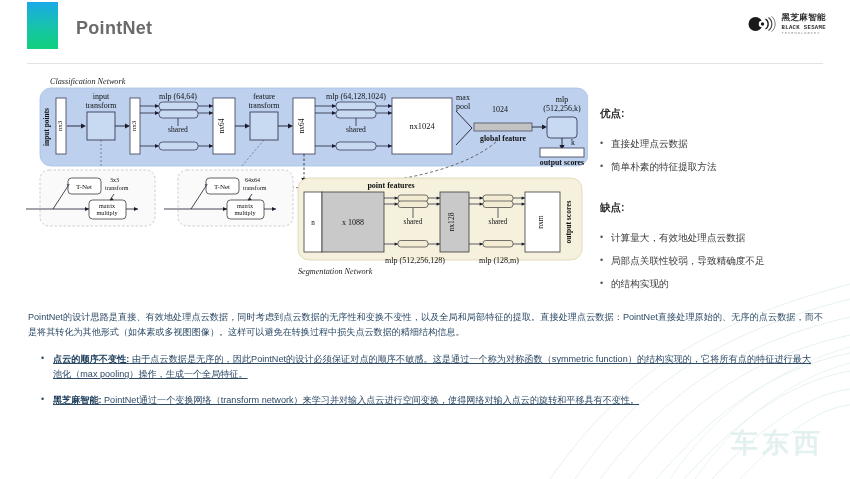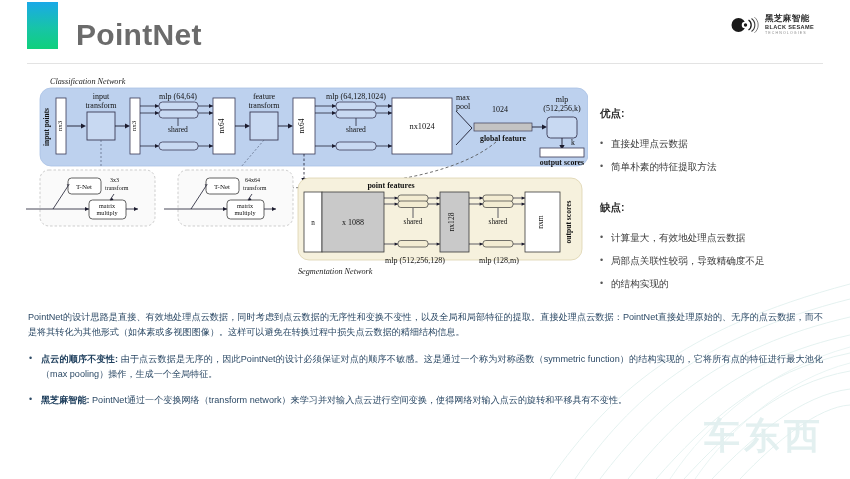--- a/index.html
+++ b/index.html
@@ -10,39 +10,39 @@
     font-family:"Liberation Sans","DejaVu Sans",sans-serif;
     color:#333;
     position:relative;
   }
   .slide{position:relative;width:850px;height:479px;background:#fff;overflow:hidden;}
 
   
   .bg-swoosh{position:absolute;right:0;bottom:0;width:330px;height:300px;pointer-events:none;opacity:.55;}
   .watermark{
     position:absolute;right:26px;bottom:18px;
-    font-size:36px;font-weight:bold;letter-spacing:4px;
+    font-size:27px;font-weight:bold;letter-spacing:4px;
     color:#dfeeee;opacity:.85;pointer-events:none;
     font-family:"DejaVu Sans",sans-serif;
     margin-top:18px;
   }
 
   
   .hdr-block{
     position:absolute;left:27px;top:2px;width:31px;height:47px;
     background:linear-gradient(180deg,#1aa9e8 0%,#17c4a8 55%,#10d07c 100%);
   }
   .hdr-title{
     position:absolute;left:76px;top:18px;
-    font-size:30px;font-weight:bold;color:#6b6b6b;letter-spacing:.3px;
+    font-size:18px;font-weight:bold;color:#6b6b6b;letter-spacing:.3px;
   }
   .hdr-rule{position:absolute;left:27px;top:63px;width:796px;height:1px;background:#e3e3e3;}
 
   
-  .logo{position:absolute;right:36px;top:14px;display:flex;align-items:center;gap:6px;}
+  .logo{position:absolute;right:24px;top:14px;display:flex;gap:6px;font-family:Liberation Mono, monospace;}
   .logo-mark{width:29px;height:20px;}
   .logo-txt{display:flex;flex-direction:column;line-height:1;}
   .logo-cn{font-size:8.5px;font-weight:bold;color:#2b2b2b;letter-spacing:.4px;}
   .logo-en{font-size:5.6px;font-weight:bold;color:#2b2b2b;letter-spacing:.35px;margin-top:2px;}
   .logo-sub{font-size:3.6px;color:#8a8a8a;letter-spacing:1.1px;margin-top:2px;}
 
   
   .figure{position:absolute;left:26px;top:74px;width:562px;height:208px;}
   .fig-svg{display:block;}
 
@@ -56,21 +56,21 @@
   }
   .panel li:before{content:"•";position:absolute;left:0;top:-1px;color:#555;font-size:9px;}
   .panel .gap{height:17px;}
 
   
   .prose{position:absolute;left:28px;top:303px;width:795px;color:#2f4a63;}
   .prose p.para{
     margin:7px 0 13px 0;font-size:9.1px;line-height:1.62;color:#2d4a66;
     text-align:justify;
   }
-  .prose ul{list-style:none;margin:0;padding:0;}
+  .prose ul{list-style:none;margin:12px;padding:0;text-decoration:underline;}
   .prose li{
     font-size:9.1px;line-height:1.62;color:#2d4a66;margin-bottom:11px;
     padding-left:13px;position:relative;text-align:justify;
   }
   .prose li:before{content:"•";position:absolute;left:1px;top:-1px;color:#2d4a66;font-size:9px;}
   .prose b{font-weight:bold;color:#20405e;}
 </style>
 </head>
 <body>
 

